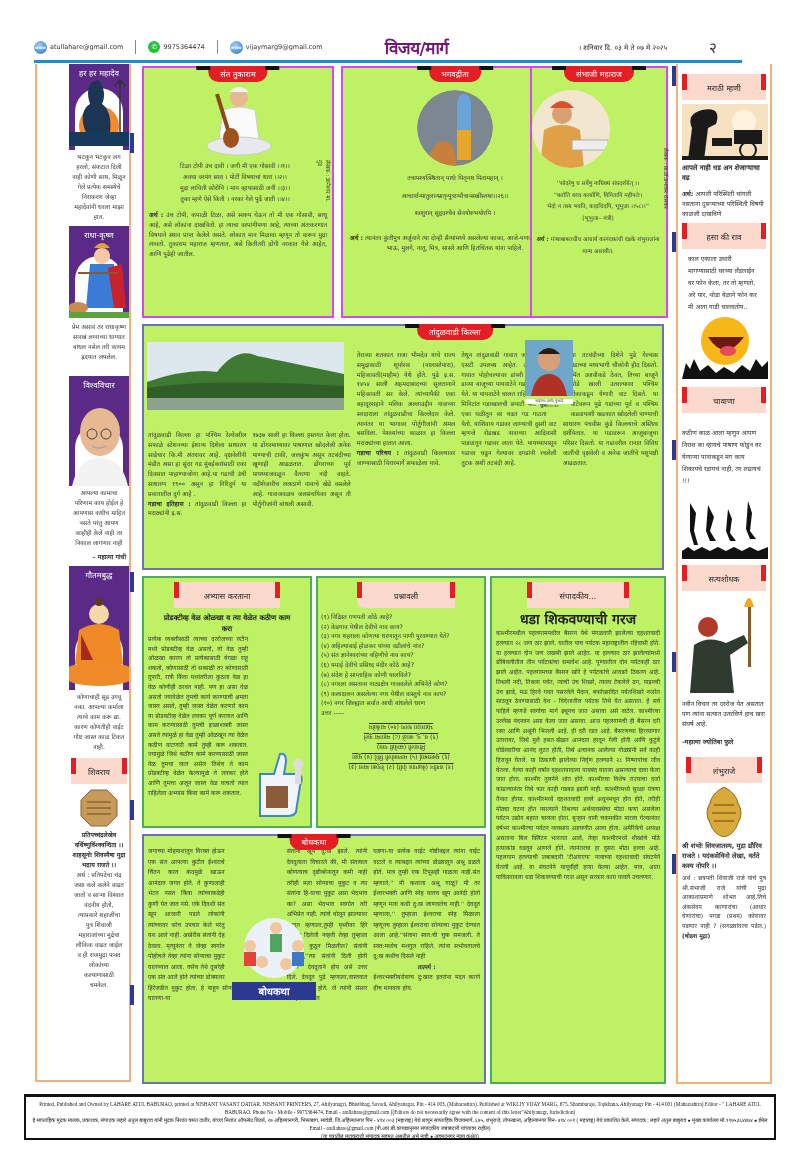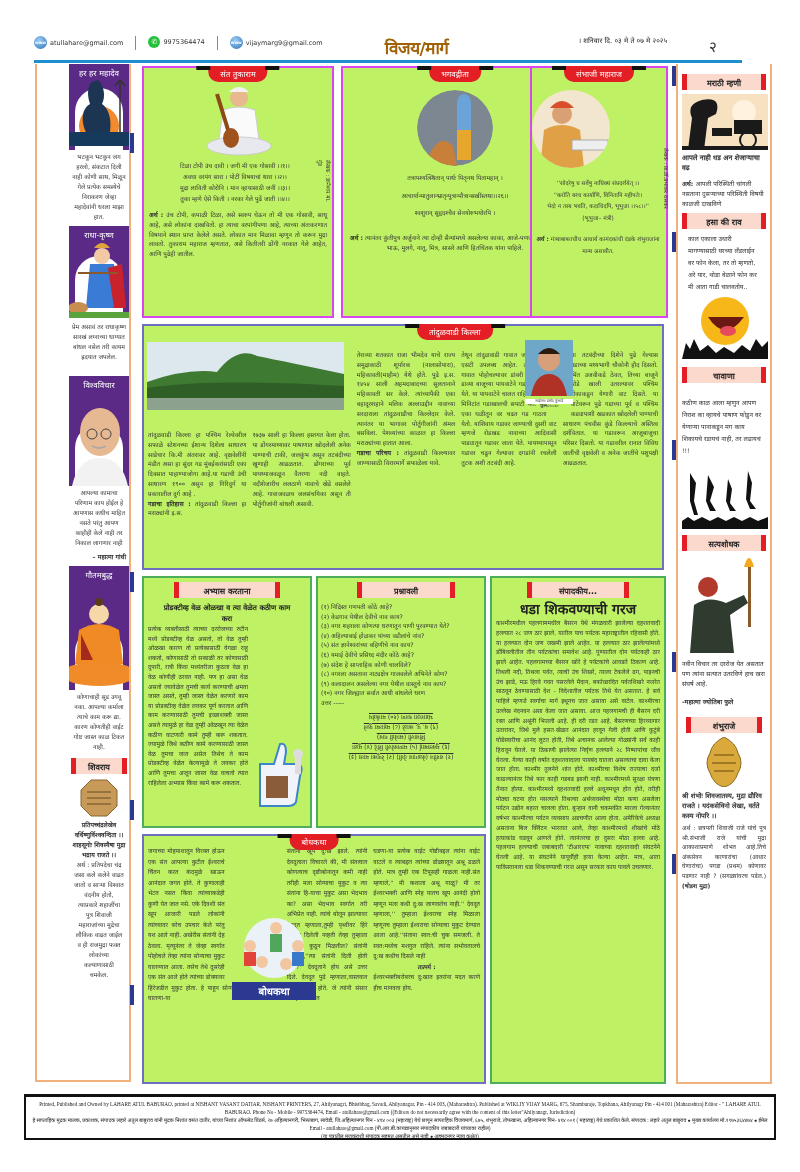--- a/index.html
+++ b/index.html
@@ -1,46 +1,46 @@
 <!DOCTYPE html>
 <html><head>
 <meta charset="utf-8">
 <style>
   * { box-sizing: border-box; margin: 0; padding: 0; }
   html, body { width: 800px; height: 1172px; background: #fff; overflow: hidden; }
   body { font-family: "DejaVu Sans", sans-serif; color: #222; position: relative; }
 
   
-  .header { position: absolute; left: 34px; top: 36px; width: 740px; height: 22px; display: flex; align-items: flex-start; font-size: 6.5px; color: #333; }
+  .header { position: absolute; left: 34px; top: 36px; width: 740px; height: 22px; display: flex; align-items: center; font-size: 6.5px; color: #333; }
   .hdr-item { display: flex; align-items: center; gap: 3px; }
   .www-icon { width: 13px; height: 13px; border-radius: 50%; background: radial-gradient(circle at 40% 35%, #9fd0f5, #2a6fb8); color: #fff; font-size: 4px; font-weight: bold; display: flex; align-items: center; justify-content: center; }
   .wa-icon { width: 12px; height: 12px; border-radius: 50%; background: #25c13a; color: #fff; font-size: 7px; display: flex; align-items: center; justify-content: center; }
   .vbar { width: 1px; height: 14px; background: #888; margin: 0 12px; }
-  .masthead { font-family: "DejaVu Serif", serif; font-weight: bold; font-size: 17px; color: #a16207; letter-spacing: -0.5px; margin-left: 62px; }
+  .masthead { font-family: "DejaVu Serif", serif; font-weight: bold; font-size: 17px; color: #701a75; letter-spacing: -0.5px; margin-left: 62px; }
   .date { margin-left: 130px; font-size: 7px; color: #222; }
   .page-no { margin-left: 42px; font-size: 15px; font-family: "DejaVu Serif", serif; }
   .top-rule { position: absolute; left: 34px; top: 60px; width: 708px; height: 3px; background: #1d8ed0; }
 
   
   .left-sb { position: absolute; left: 35px; top: 64px; width: 96px; height: 1018px; border: 2px solid #f0b27a; border-top: 0; background: #fff; padding-left: 32px; }
   .ls-card { position: relative; text-align: center; }
   .arch { position: relative; height: 86px; background: #5b2a86; overflow: hidden; }
   .arch::after { content: ""; position: absolute; left: 6px; right: 6px; bottom: -20px; height: 82px; background: #fff; border-radius: 46px 46px 0 0; }
   .arch-title { position: relative; z-index: 2; color: #fff; font-size: 8px; padding-top: 3px; font-family: "DejaVu Serif", serif; }
   .arch-img { position: absolute; z-index: 3; left: 50%; transform: translateX(-50%); bottom: 0; }
   .ls-text { font-size: 6.2px; line-height: 10px; padding: 2px 3px 4px; color: #333; }
 
   
   .box { position: absolute; border: 2px solid #d946ef; background: #bef264; }
   .box.blue { border-color: #6f6fc0; }
   .box.green { border-color: #4cae5a; }
   .ribbon { position: absolute; left: 50%; transform: translateX(-50%); top: -2px; background: #e31e24; color: #fff; font-size: 8px; padding: 2px 12px 3px; border-radius: 0 0 10px 10px; white-space: nowrap; font-family: "DejaVu Serif", serif; }
   .ribbon::before, .ribbon::after { content: ""; position: absolute; top: 0; width: 14px; height: 4px; background: #111; }
   .ribbon::before { left: -12px; } .ribbon::after { right: -12px; }
-  .pink-title { display: flex; align-items: center; justify-content: center; height: 16px; background: #fbd9cc; font-size: 8px; color: #222; font-weight: bold; position: relative; }
+  .pink-title { display: flex; align-items: center; justify-content: center; height: 26px; background: #fbd9cc; font-size: 8px; color: #222; font-weight: normal; position: relative; }
   .pink-title::before, .pink-title::after { content: ""; position: absolute; top: 0; width: 5px; height: 16px; background: #e31e24; }
   .pink-title::before { left: 0; } .pink-title::after { right: 0; }
 
   .body-text { font-size: 6.2px; line-height: 9.8px; color: #333; text-align: justify; }
   .verse { font-size: 6.2px; line-height: 11.5px; text-align: center; color: #333; }
   .center { text-align: center; }
   .bold { font-weight: bold; }
 
   .circle-img { border-radius: 50%; margin: 0 auto; }
   .vert-credit { position: absolute; writing-mode: vertical-rl; font-size: 5.5px; color: #333; }

